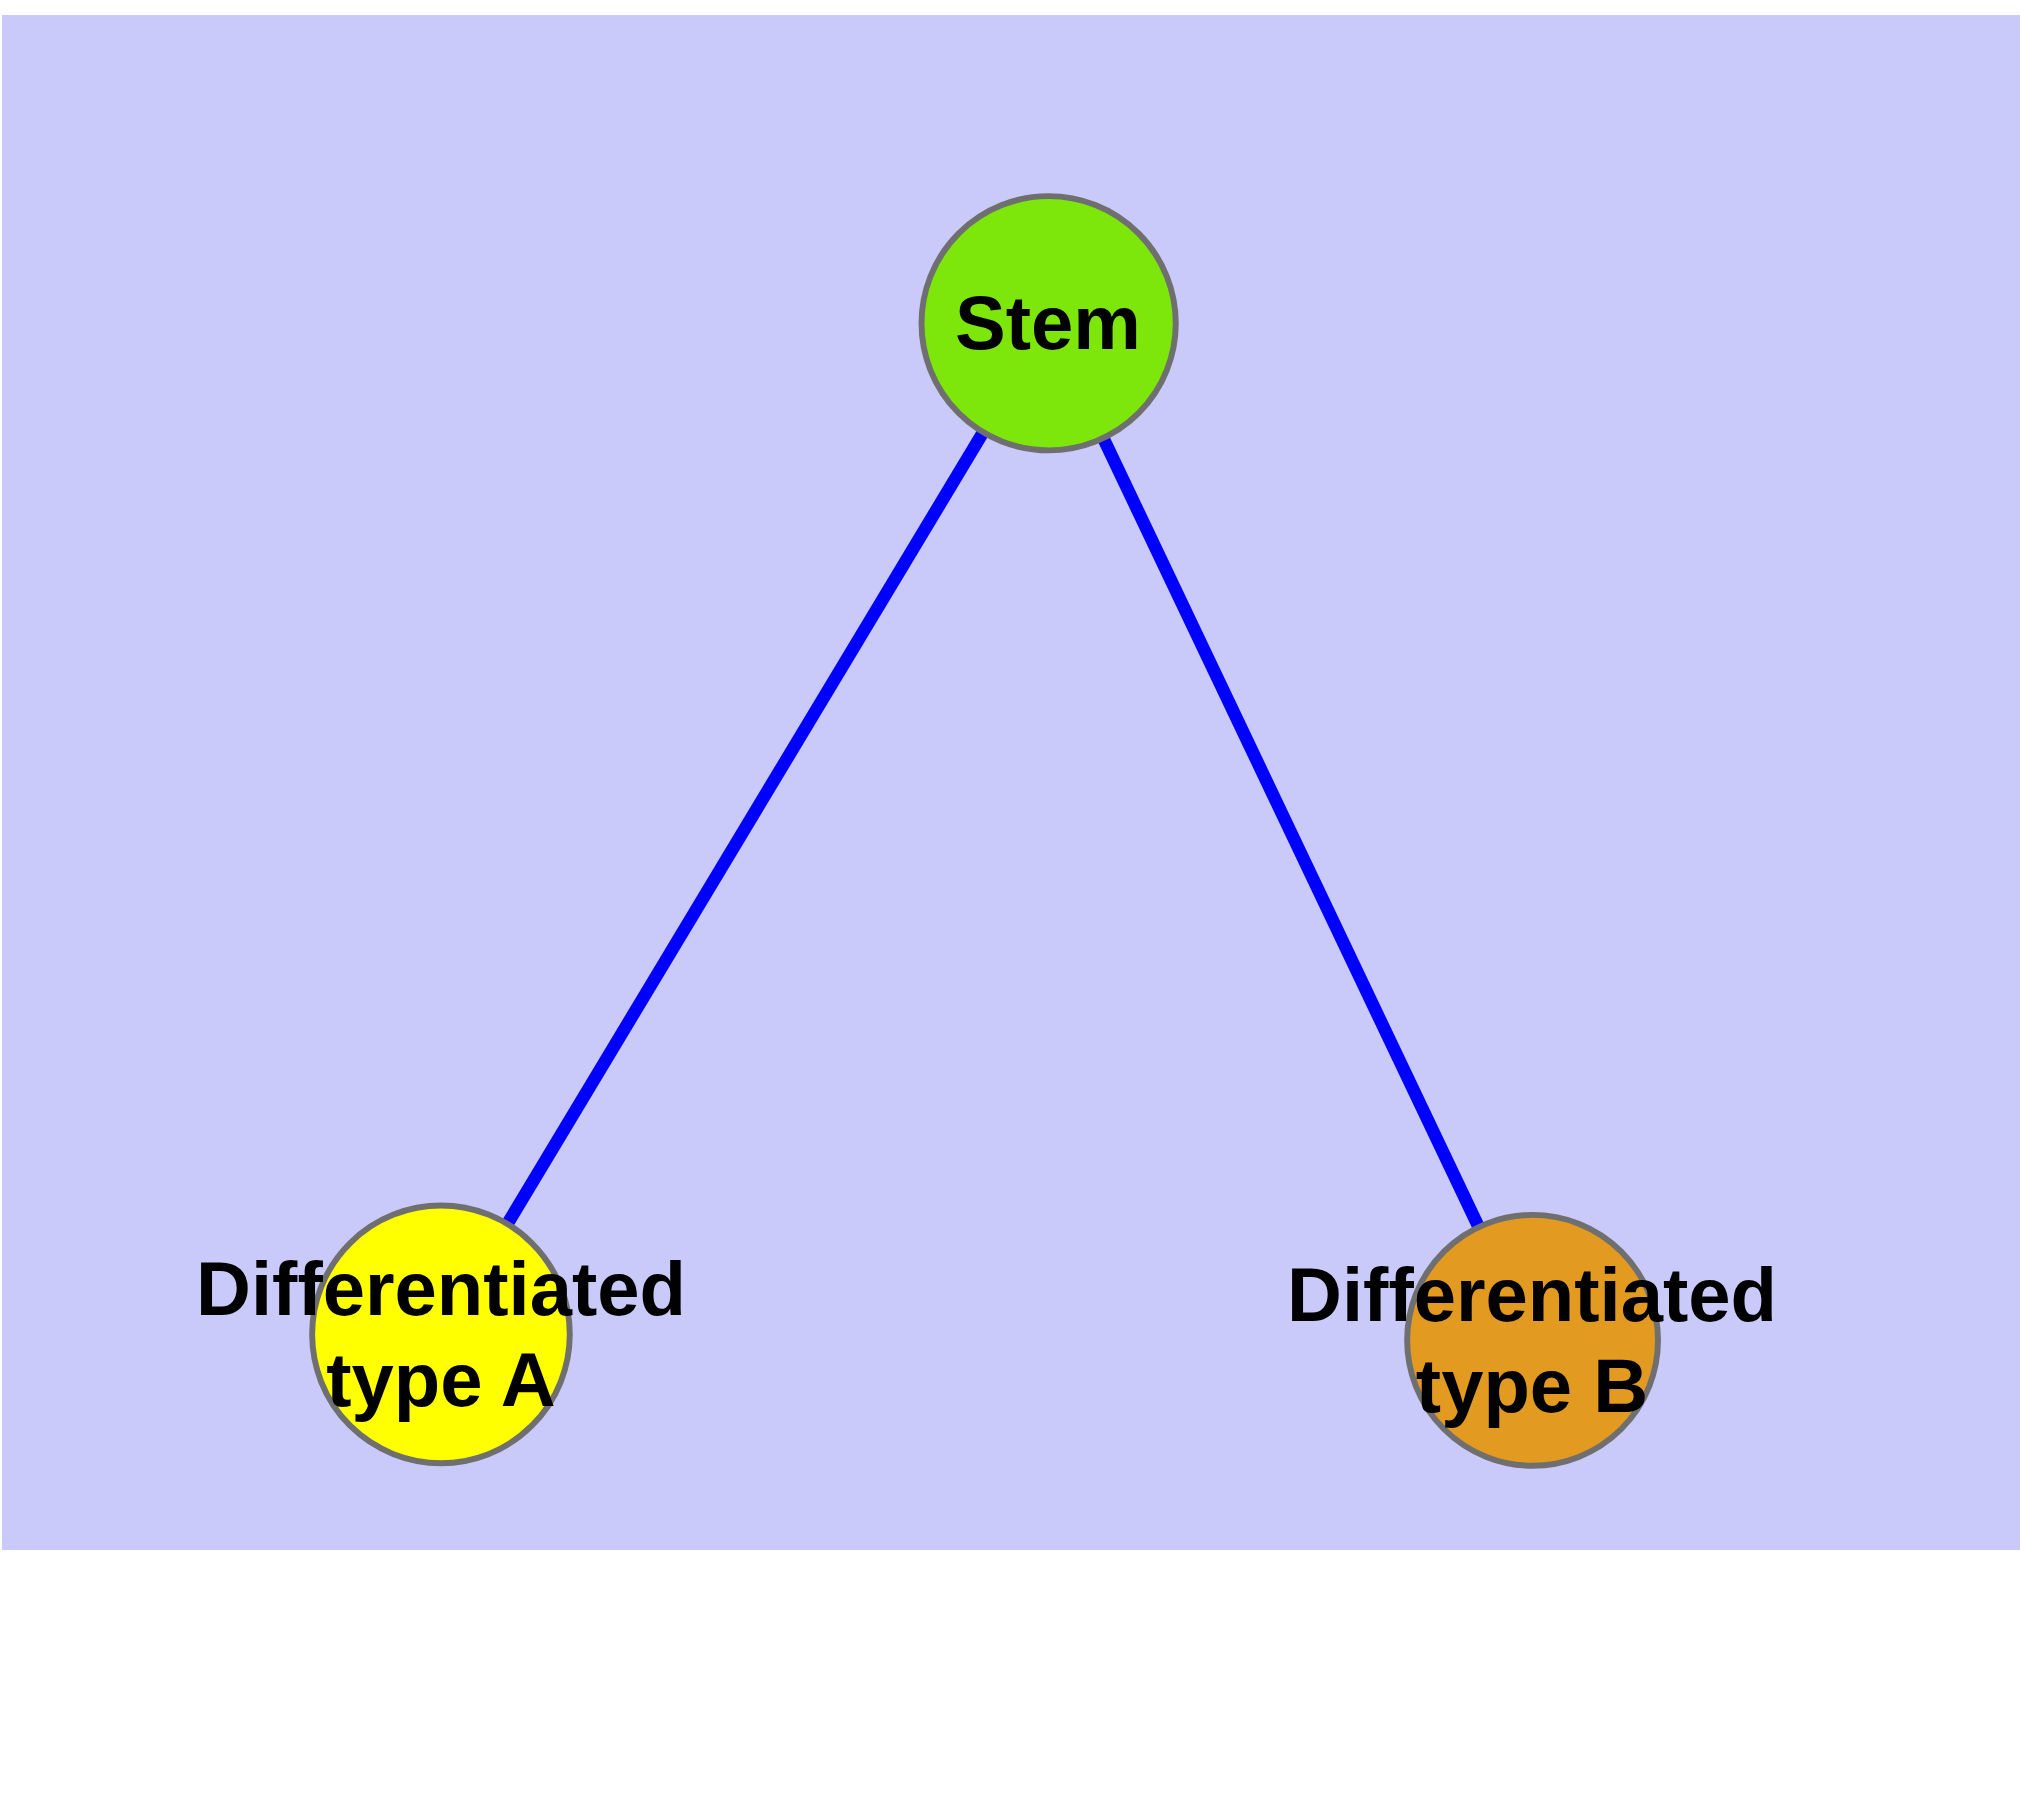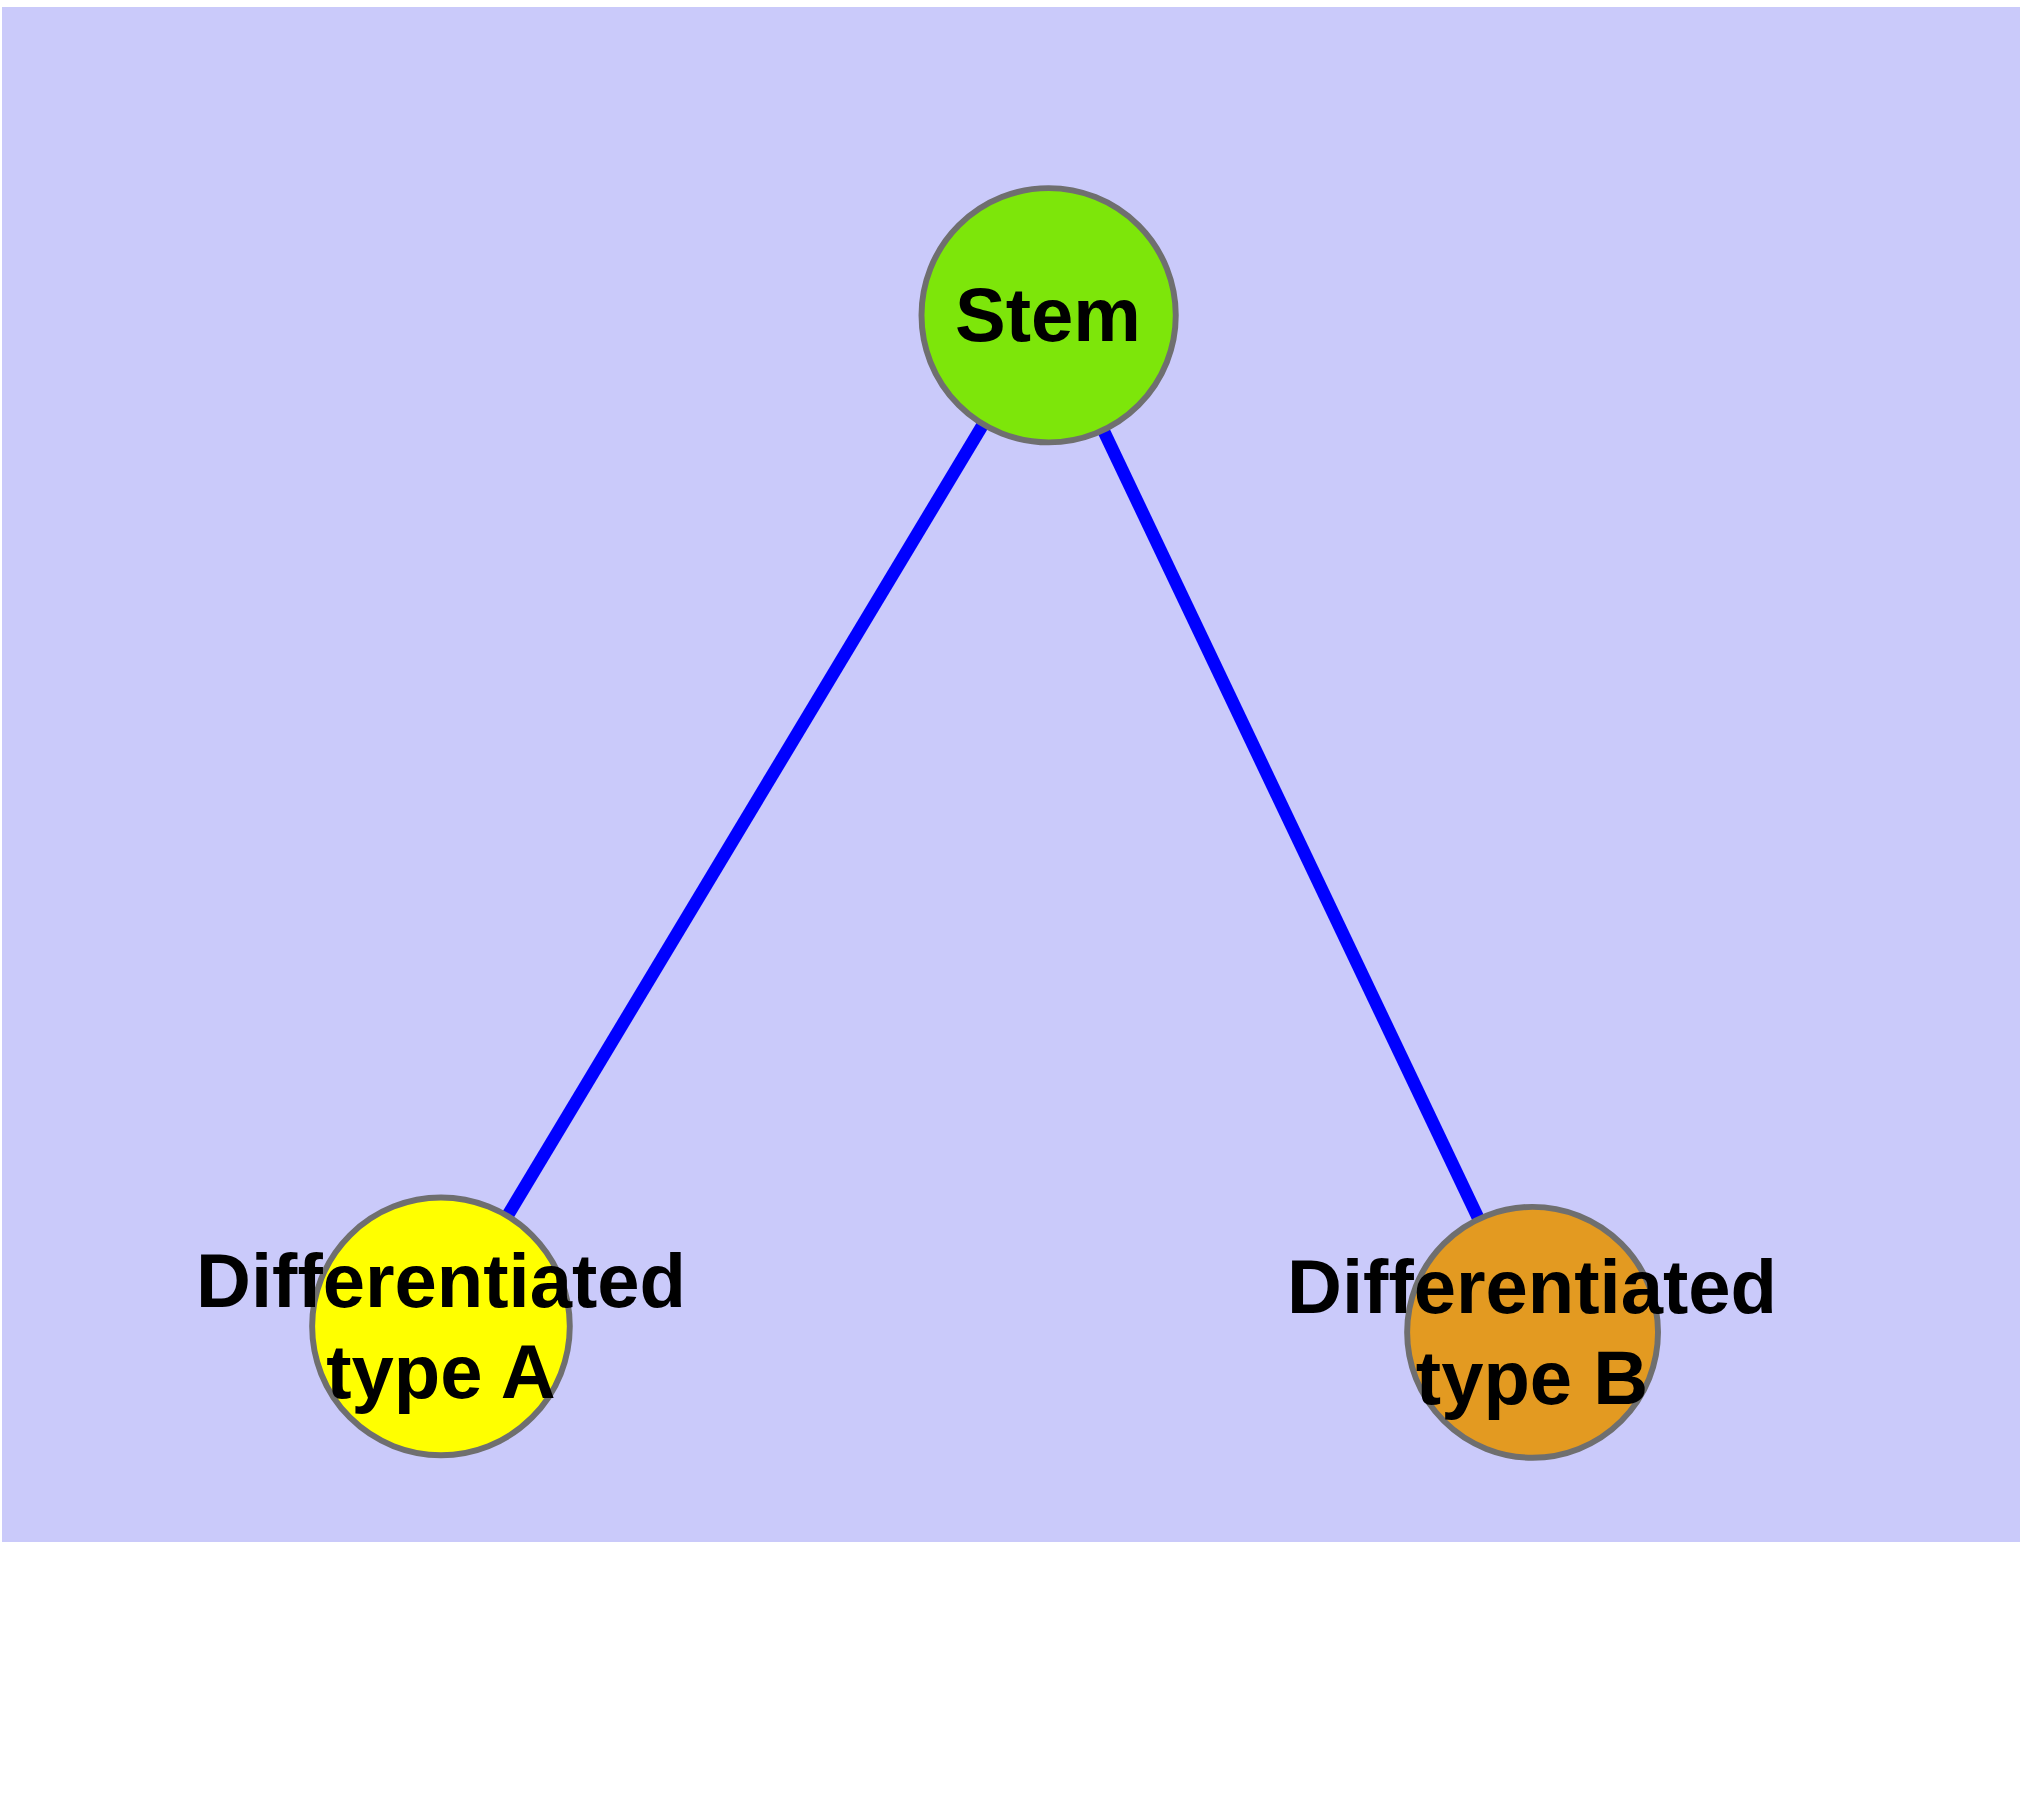--- a/index.html
+++ b/index.html
@@ -9,20 +9,21 @@
   body {
     font-family: "Liberation Sans", sans-serif;
     background: #ffffff;
   }
   #canvas {
     position: relative;
     width: 2021px;
     height: 1542px;
     background: #ffffff;
     overflow: hidden;
+    margin-top: 8px;
   }
   
   #plot-bg {
     position: absolute;
     left: 1.7px;
     top: 6.8px;
     right: 0;
     bottom: 0;
   }
   #graph-svg {

